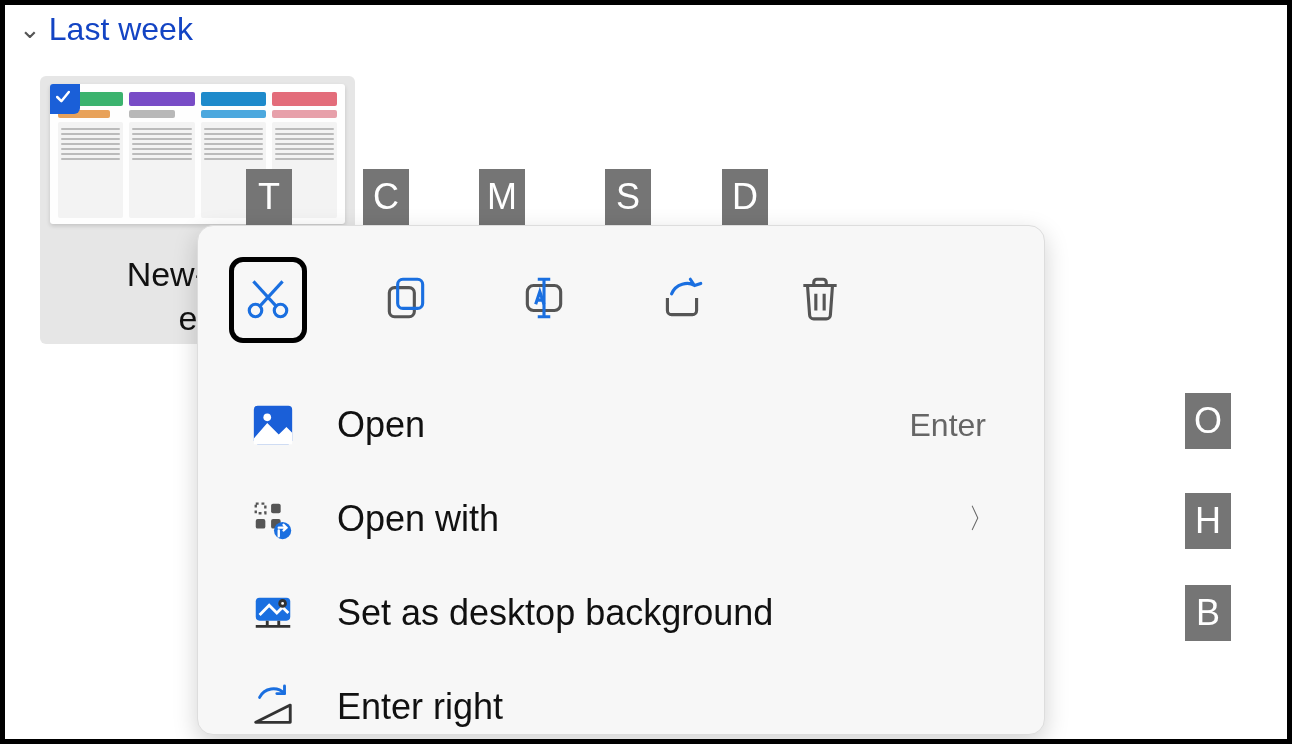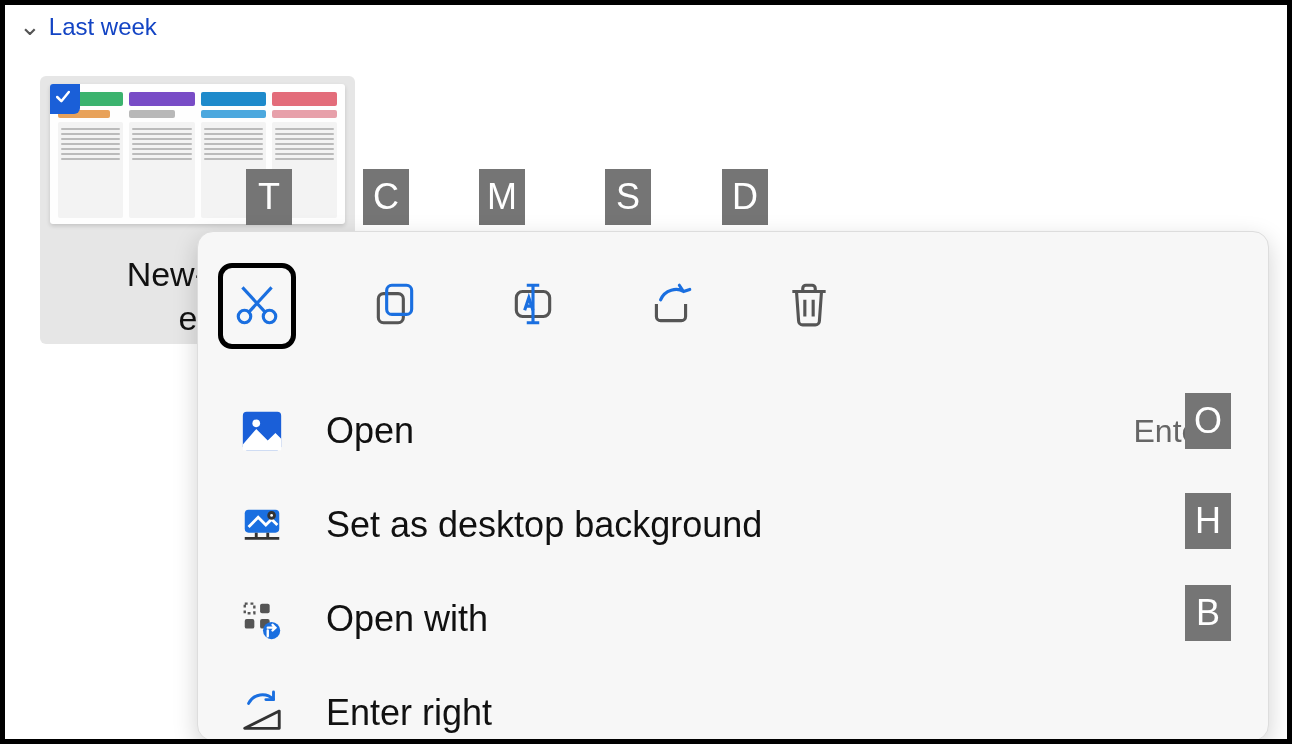--- a/index.html
+++ b/index.html
@@ -1,38 +1,38 @@
 <!DOCTYPE html>
 <html><head>
 <meta charset="utf-8">
 <style>
   html,body{margin:0;padding:0;font-family:"Segoe UI",Arial,sans-serif;background:#fff;}
   .frame{position:relative;width:1292px;height:744px;box-sizing:border-box;border:5px solid #000;overflow:hidden;}
   
   .group-header{display:flex;align-items:center;gap:8px;padding:6px 10px 0 14px;}
   .group-chevron{font-size:26px;color:#555;}
-  .group-label{font-size:24px;color:#1344c4;}
+  .group-label{font-size:32px;color:#1344c4;}
   
   .file-tile{position:absolute;left:35px;top:71px;width:315px;height:268px;background:#e6e6e6;border-radius:6px;display:flex;flex-direction:column;align-items:center;}
   .file-thumb{position:relative;margin-top:8px;width:295px;height:140px;background:#fefefe;border-radius:3px;box-shadow:0 2px 4px rgba(0,0,0,.15);overflow:hidden;}
   .thumb-grid{display:flex;height:100%;gap:6px;padding:8px 8px 6px 8px;box-sizing:border-box;}
   .thumb-col{flex:1;display:flex;flex-direction:column;gap:4px;}
   .col-head{height:14px;border-radius:2px;}
   .c1{background:#3bb36e;} .c2{background:#784cc6;} .c3{background:#1e8acb;} .c4{background:#e36c7a;}
   .col-sub{height:8px;border-radius:2px;}
   .s1{background:#e8a25a;width:80%;} .s2{background:#b8b8b8;width:70%;} .s3{background:#4ca8de;} .s4{background:#e7a0aa;}
   .col-body{flex:1;background:#f3f3f3;border-radius:2px;padding:3px;}
   .body-line{height:2px;background:#bbb;margin:3px 0;border-radius:1px;}
   
   .check-badge{position:absolute;left:-5px;top:-5px;width:35px;height:35px;background:#1a5fd8;border-radius:6px;display:flex;align-items:center;justify-content:center;}
   .check-badge svg{width:20px;height:20px;}
   
   .file-name{margin-top:28px;font-size:34px;color:#111;text-align:center;line-height:1.3;}
   
-  .context-menu{position:absolute;left:192px;top:226px;width:1072px;height:510px;background:#f7f7f7;border-radius:16px;box-shadow:0 8px 24px rgba(0,0,0,.18);border:1px solid #ddd;box-sizing:border-box;}
+  .context-menu{position:absolute;left:192px;top:220px;width:848px;height:510px;background:#f7f7f7;border-radius:16px;box-shadow:0 8px 24px rgba(0,0,0,.18);border:1px solid #ddd;box-sizing:border-box;padding-left:11px;}
   
   .cm-toolbar{display:flex;align-items:center;gap:60px;padding:14px 20px 8px 20px;height:120px;}
   .cm-btn{width:78px;height:86px;border-radius:14px;display:flex;align-items:center;justify-content:center;cursor:default;}
   .cm-btn.selected{border:5px solid #000;box-sizing:border-box;}
   .cm-btn svg{width:50px;height:50px;}
   
   .cm-list{padding:10px 20px 0 20px;}
   .cm-item{display:flex;align-items:center;height:94px;padding:0 28px 0 20px;border-radius:10px;gap:40px;}
   .cm-icon{width:48px;height:48px;flex:0 0 48px;display:flex;align-items:center;justify-content:center;}
   .cm-icon svg{width:46px;height:46px;}
@@ -182,45 +182,45 @@
               <rect x="4" y="4" width="40" height="40" rx="4" fill="#1a5fd8"></rect>
               <circle cx="18" cy="16" r="4" fill="#fff"></circle>
               <path d="M4 38 L18 22 L30 34 L38 26 L44 32 V44 H4 Z" fill="#fff"></path>
             </svg>
         </span>
         <span class="cm-text">Open</span>
         <span class="cm-hint">Enter</span>
       </div>
       <div class="cm-item">
         <span class="cm-icon">
-          <svg viewBox="0 0 48 48" fill="none" stroke="#333" stroke-width="3">
-            <rect x="6" y="8" width="36" height="24" rx="4" fill="#1a6fe0" stroke="none"></rect>
-            <path d="M10 26 L20 16 L28 24 L34 18 L40 24" stroke="#fff" fill="none"></path>
-            <circle cx="34" cy="14" r="3" fill="#fff"></circle>
-            <path d="M6 38 h36 M18 32 v6 M30 32 v6"></path>
-          </svg>
-        </span>
-        <span class="cm-text">Set as desktop background</span>
-      </div>
-      <div class="cm-item">
-        <span class="cm-icon">
           <svg viewBox="0 0 48 48" fill="none">
             <rect x="6" y="8" width="10" height="10" stroke="#555" stroke-width="2.5" stroke-dasharray="3 3"></rect>
             <rect x="22" y="8" width="10" height="10" rx="2" fill="#555"></rect>
             <rect x="6" y="24" width="10" height="10" rx="2" fill="#555"></rect>
             <rect x="22" y="24" width="10" height="10" rx="2" fill="#555"></rect>
             <circle cx="34" cy="36" r="9" fill="#1a6fe0"></circle>
             <path d="M30 33 L38 33 M35 30 L38 33 L35 36 M30 36 v6" stroke="#fff" stroke-width="2.5" fill="none" stroke-linecap="round"></path>
           </svg>
         </span>
         <span class="cm-text">Open with</span>
         <span class="cm-arrow">〉</span>
       </div>
       <div class="cm-item">
         <span class="cm-icon">
+          <svg viewBox="0 0 48 48" fill="none" stroke="#333" stroke-width="3">
+            <rect x="6" y="8" width="36" height="24" rx="4" fill="#1a6fe0" stroke="none"></rect>
+            <path d="M10 26 L20 16 L28 24 L34 18 L40 24" stroke="#fff" fill="none"></path>
+            <circle cx="34" cy="14" r="3" fill="#fff"></circle>
+            <path d="M6 38 h36 M18 32 v6 M30 32 v6"></path>
+          </svg>
+        </span>
+        <span class="cm-text">Set as desktop background</span>
+      </div>
+      <div class="cm-item">
+        <span class="cm-icon">
           <svg viewBox="0 0 48 48" fill="none" stroke-width="3" stroke-linecap="round" stroke-linejoin="round">
             <path d="M10 14 A16 16 0 0 1 36 10" stroke="#1a6fe0"></path>
             <path d="M36 2 L36 10 L28 10" stroke="#1a6fe0"></path>
             <path d="M6 40 L42 40 L42 22 Z" stroke="#333" fill="none"></path>
           </svg>
         </span>
         <span class="cm-text">Enter right</span>
       </div>
     </div>
   </div>

